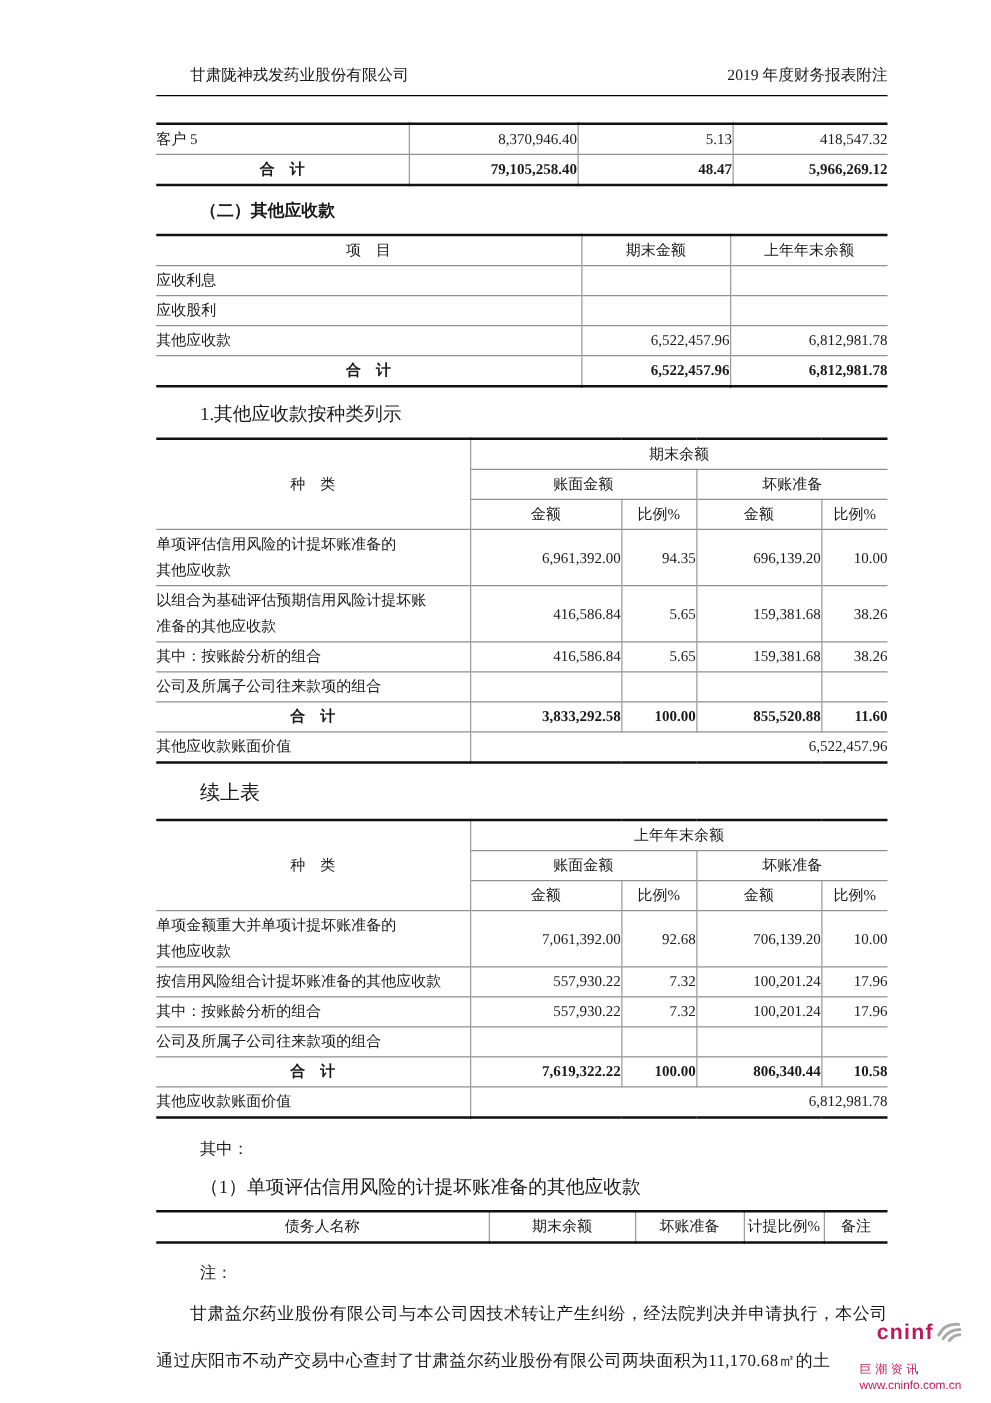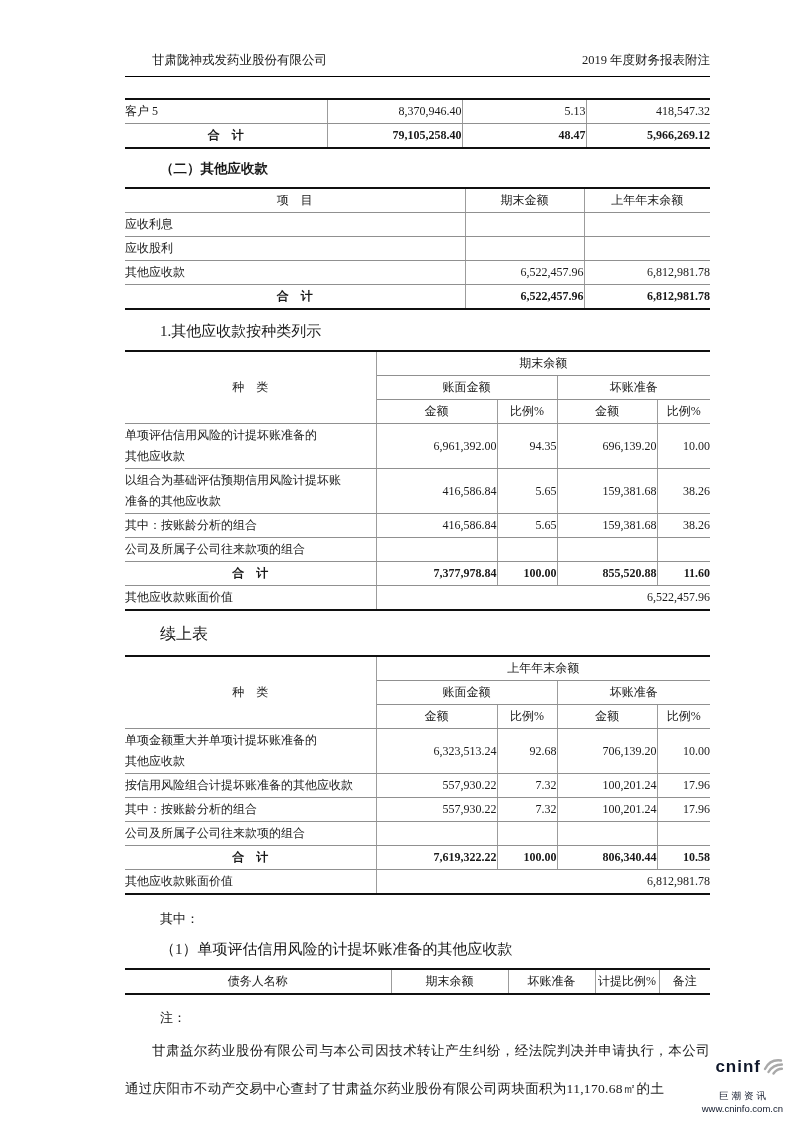--- a/index.html
+++ b/index.html
@@ -37,22 +37,22 @@
   .sub-title    { font-size:15px; margin:12px 0 9px 35px; }
   .cont-title   { font-size:16px; margin:13px 0 10px 35px; }
   .lead-label   { font-size:13px; margin:15px 0 0 35px; }
   .note-label   { font-size:13px; margin:14px 0 0 35px; }
   .note-para {
     font-size:13.5px; line-height:38px; text-align:justify; text-indent:2em;
     margin-top:5px; letter-spacing:0.3px;
   }
   
   .watermark {
-    position:absolute; right:10px; bottom:8px; text-align:right;
-    color:#0f172a; font-family:"Liberation Sans","DejaVu Sans",sans-serif; line-height:1.1;
+    position:absolute; right:24px; bottom:8px; text-align:left;
+    color:#be185d; font-family:"Liberation Sans","DejaVu Sans",sans-serif; line-height:1.1;
   }
   .wm-brand { display:flex; align-items:center; justify-content:flex-end; gap:2px; }
   .wm-brand .wm-text { font-size:17px; font-weight:bold; letter-spacing:1px; }
   .wm-cn  { font-size:9.5px; letter-spacing:3px; margin-top:13px; margin-right:14px; }
   .wm-url { font-size:9.5px; margin-top:2px; }
 </style>
 </head>
 <body>
 
 <div class="page">
@@ -172,21 +172,21 @@
     </tr>
     <tr>
       <td class="lab indent">公司及所属子公司往来款项的组合</td>
       <td class="num"></td>
       <td class="num"></td>
       <td class="num"></td>
       <td class="num"></td>
     </tr>
     <tr>
       <td class="ctr bold">合　计</td>
-      <td class="num bold">7,377,978.84</td>
+      <td class="num bold">3,833,292.58</td>
       <td class="num bold">100.00</td>
       <td class="num bold">855,520.88</td>
       <td class="num bold">11.60</td>
     </tr>
     <tr>
       <td class="lab">其他应收款账面价值</td>
       <td class="num" colspan="4">6,522,457.96</td>
     </tr>
   </tbody>
     </table>
@@ -212,21 +212,21 @@
     </tr>
     <tr class="hdr">
       <td>金额</td>
       <td>比例%</td>
       <td>金额</td>
       <td>比例%</td>
     </tr>
     <tr>
       <td class="lab pre">单项金额重大并单项计提坏账准备的
 其他应收款</td>
-      <td class="num">6,323,513.24</td>
+      <td class="num">7,061,392.00</td>
       <td class="num">92.68</td>
       <td class="num">706,139.20</td>
       <td class="num">10.00</td>
     </tr>
     <tr>
       <td class="lab">按信用风险组合计提坏账准备的其他应收款</td>
       <td class="num">557,930.22</td>
       <td class="num">7.32</td>
       <td class="num">100,201.24</td>
       <td class="num">17.96</td>

